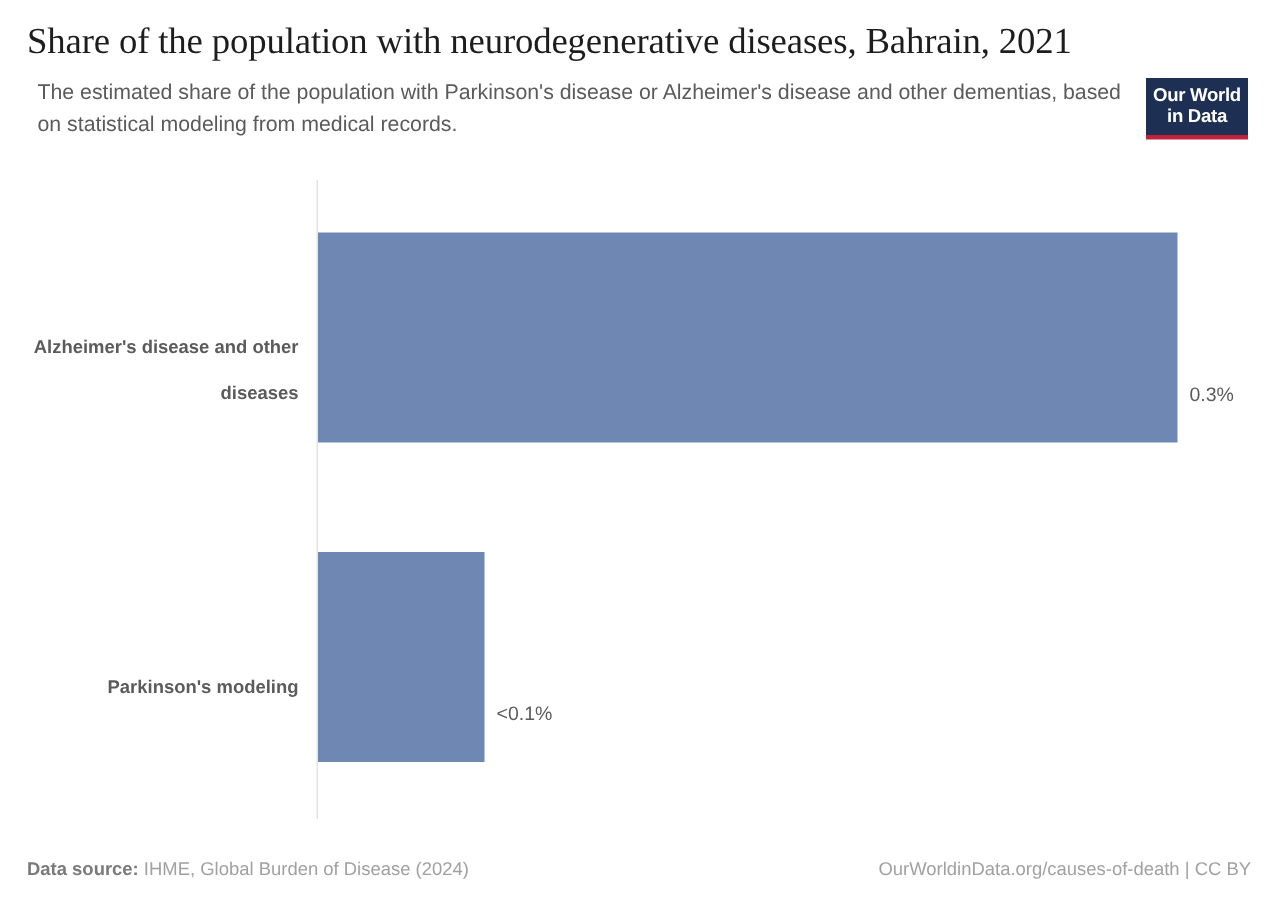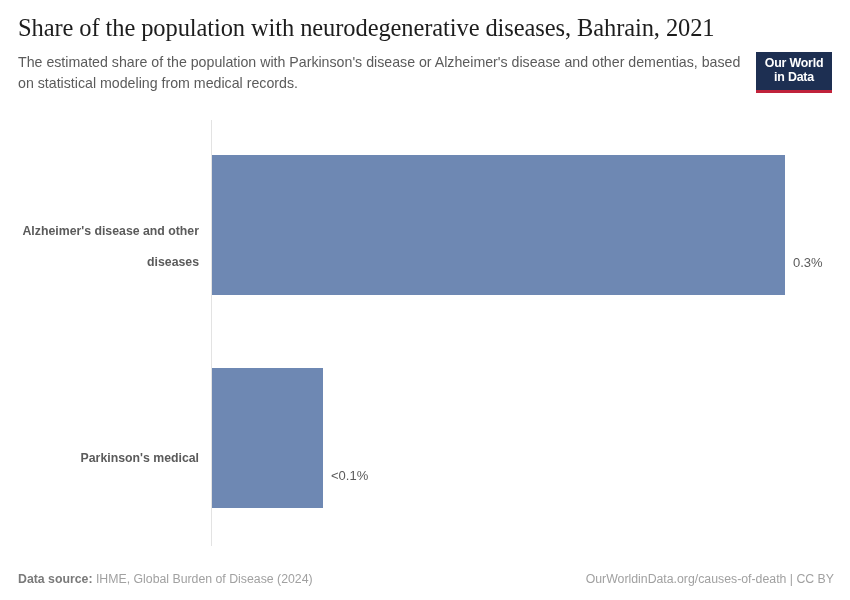--- a/index.html
+++ b/index.html
@@ -48,28 +48,28 @@
     color: #1d1d1d;
     letter-spacing: -0.1px;
     margin: 0;
     max-width: 720px;
   }
   .chart-subtitle {
     font-family: "Liberation Sans", sans-serif;
     font-size: 14.2px;
     line-height: 1.42;
     color: #5b5b5b;
-    margin: 9px 0 0 0;
+    margin: 9px 0 0 7px;
     max-width: 790px;
     font-weight: 400;
   }
 
   
   .owid-logo {
-    width: 76px;
+    width: 68px;
     flex: 0 0 auto;
     margin-top: 0;
     margin-right: 2px;
   }
   .owid-logo-box {
     background: #1d2f52;
     color: #ffffff;
     font-family: "Liberation Sans", sans-serif;
     font-size: 12.4px;
     font-weight: 700;
@@ -181,21 +181,21 @@
       <div class="bar-label" style="top:91px;">
         <span>Alzheimer's disease and other</span><br>
         <span>diseases</span>
       </div>
       <div class="bar-rect" style="top:37px;height:140px;width:573px;"></div>
       <div class="bar-value" style="left:793px;top:99px;">0.3%</div>
     </div>
 
     <div class="bar-group" style="top:213px;height:176px;">
       <div class="bar-label" style="top:105px;">
-        <span>Parkinson's medical</span>
+        <span>Parkinson's modeling</span>
       </div>
       <div class="bar-rect" style="top:37px;height:140px;width:111px;"></div>
       <div class="bar-value" style="left:331px;top:99px;">&lt;0.1%</div>
     </div>
   </div>
 
   <div class="footer">
     <div class="footer-left">
       <span class="src-label">Data source:</span><span> IHME, Global Burden of Disease (2024)</span>
     </div>

